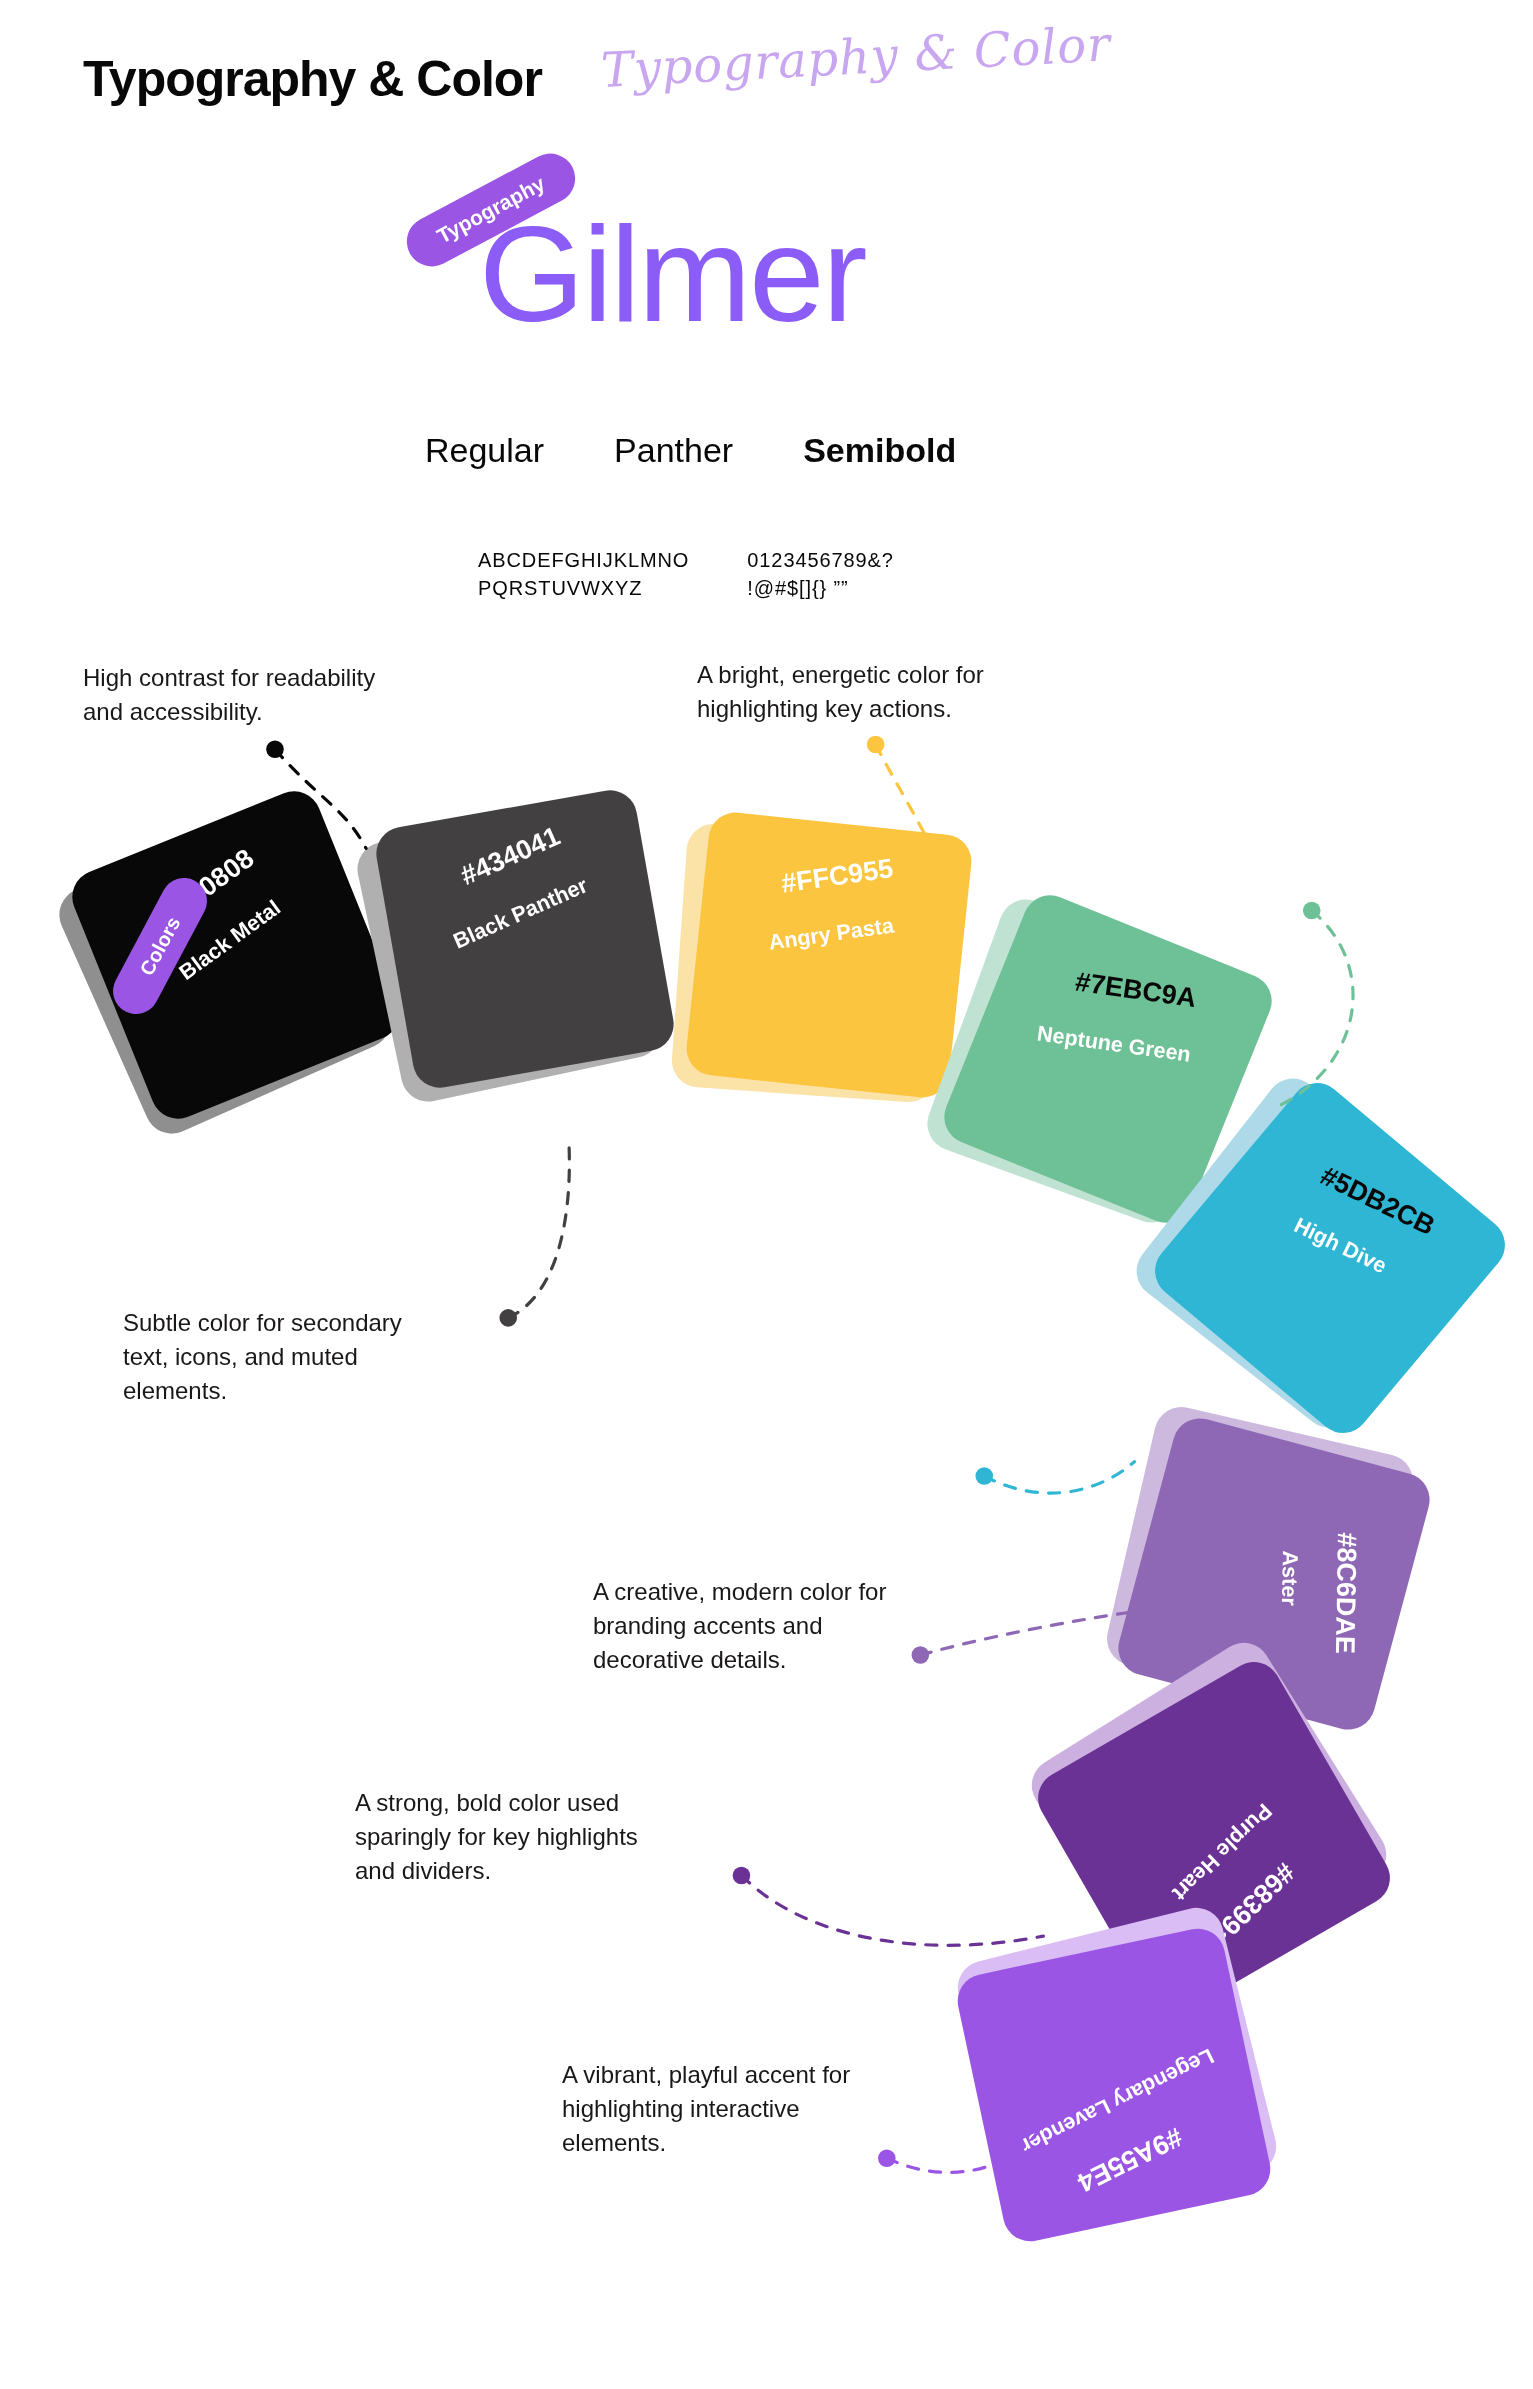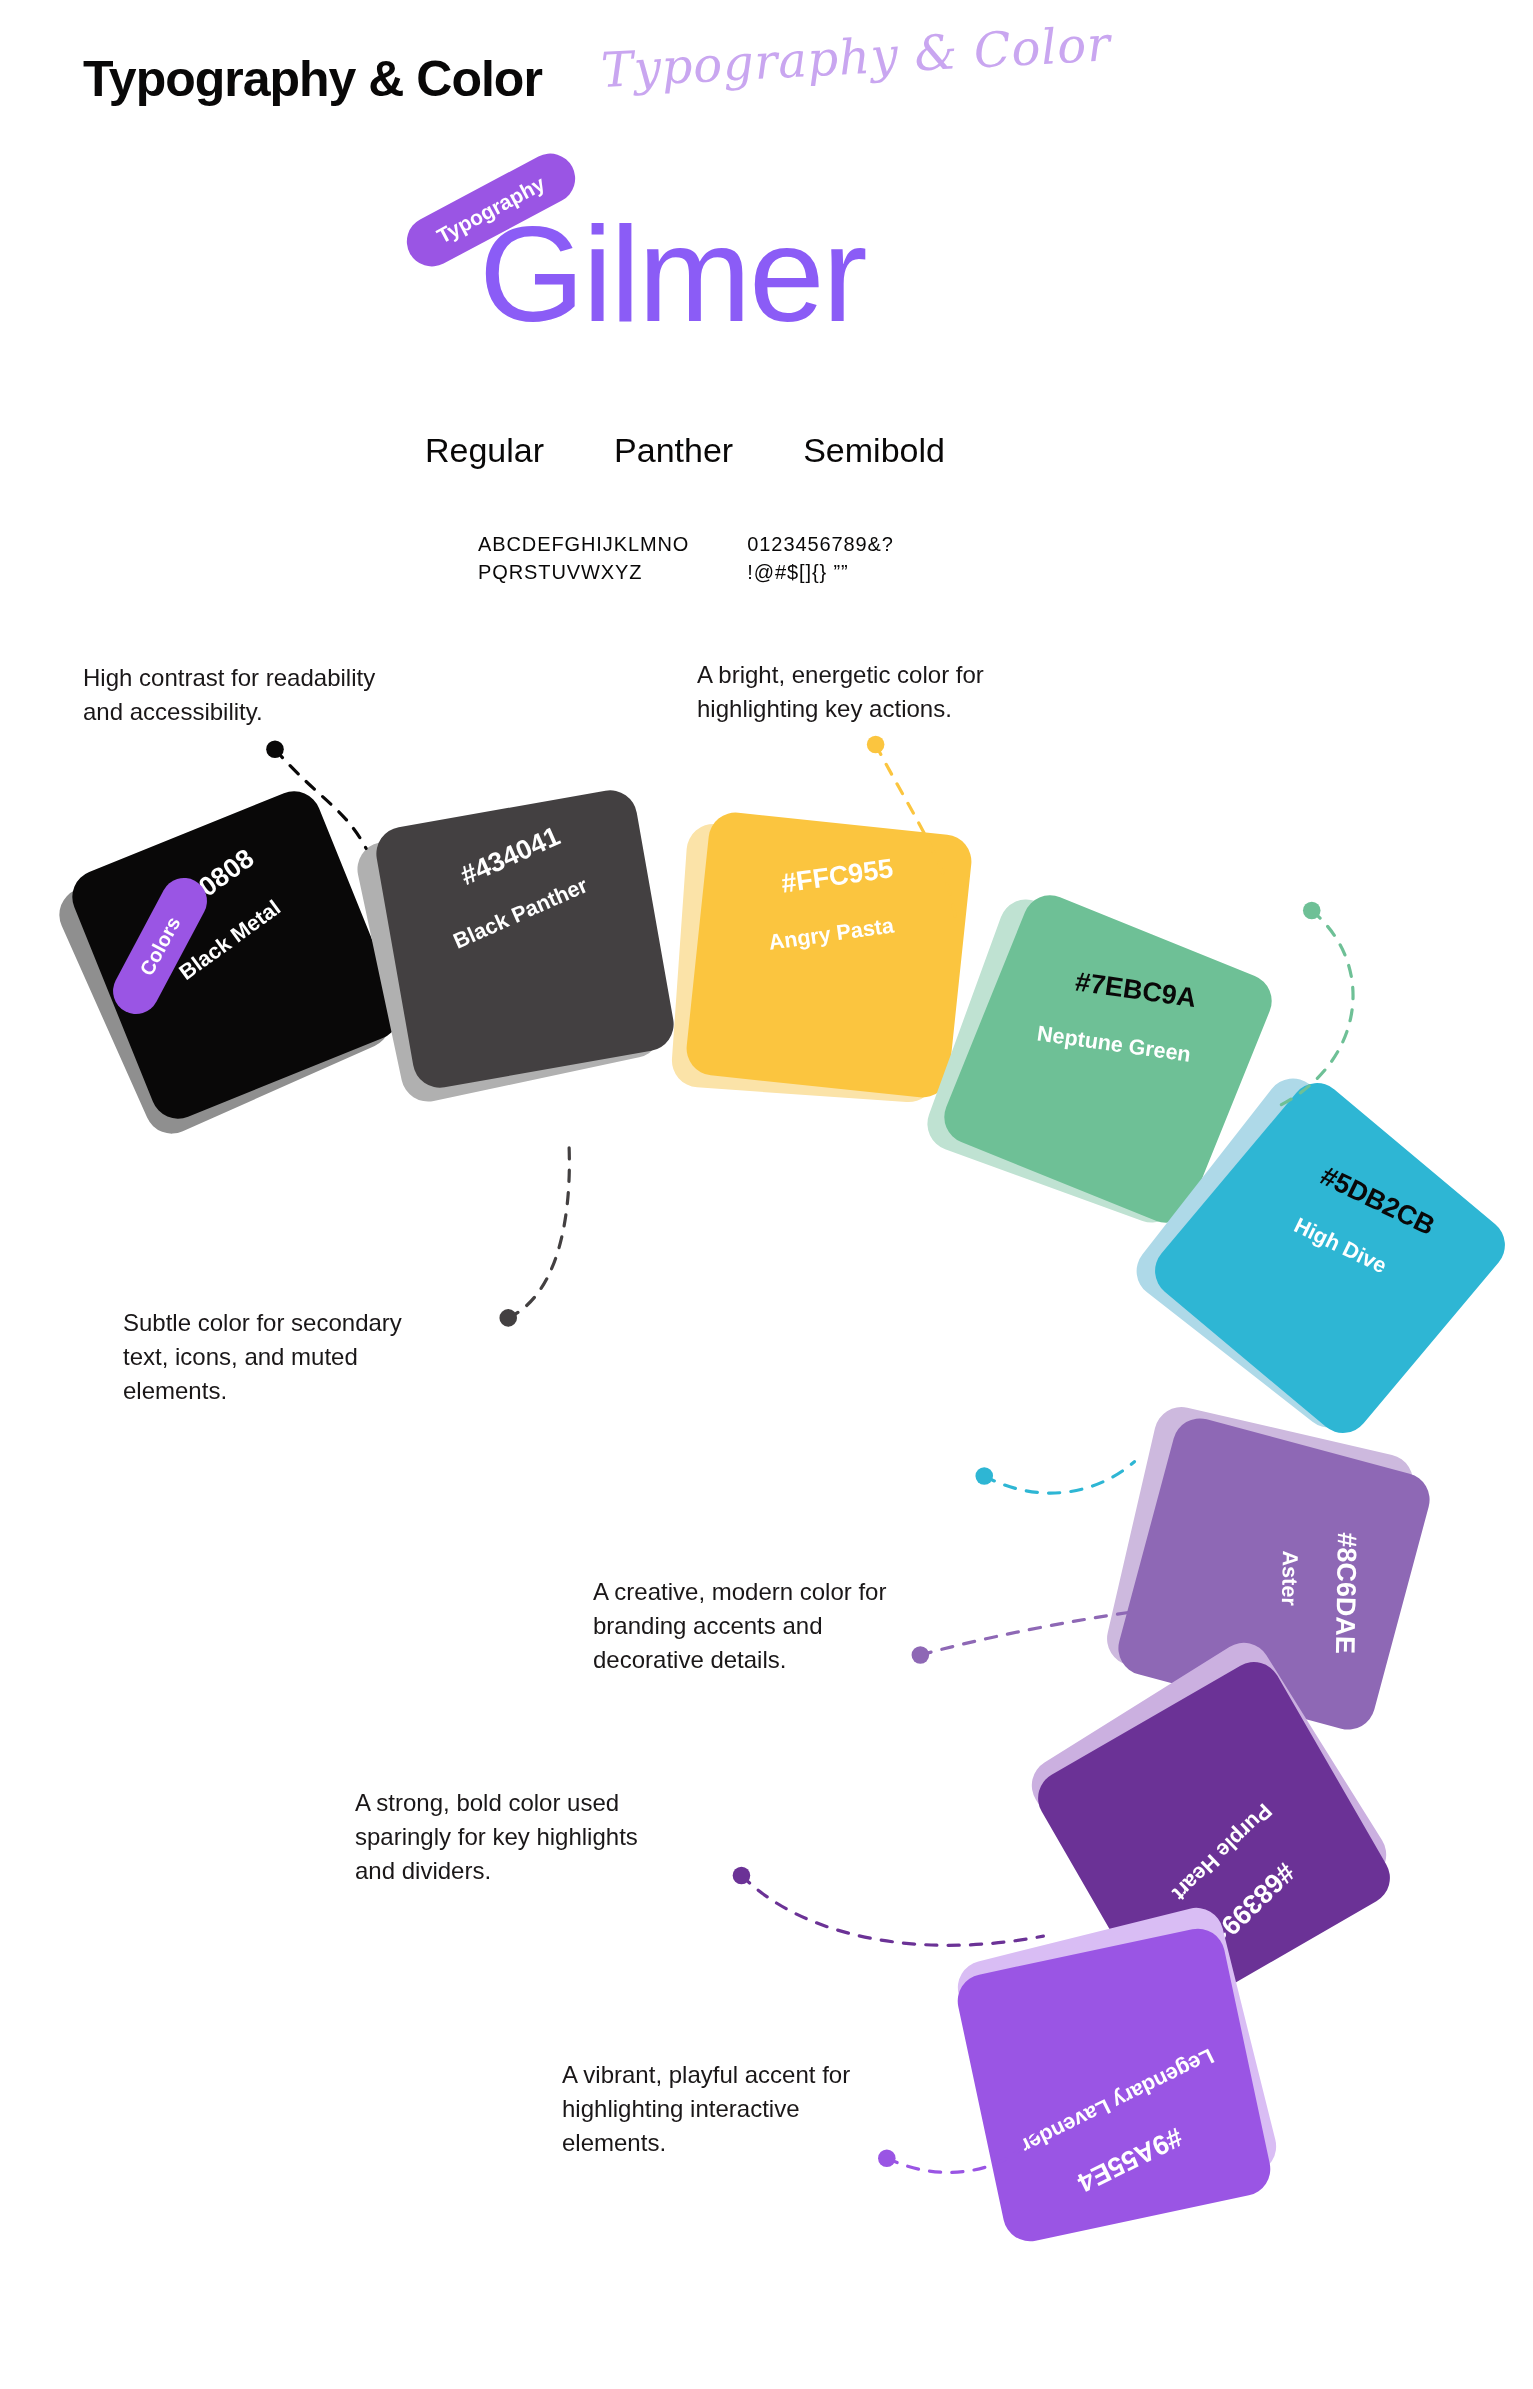--- a/index.html
+++ b/index.html
@@ -93,35 +93,35 @@
     top: 431px;
     width: 767px;
     display: flex;
     gap: 70px;
     align-items: baseline;
     font-size: 34px;
     color: #090808;
   }
   .w-regular { font-weight: 400; }
   .w-medium  { font-weight: 500; }
-  .w-semibold{ font-weight: 400; }
+  .w-semibold{ font-weight: 700; }
 
   .charset {
     position: absolute;
     left: 478px;
     top: 530px;
     display: flex;
     gap: 58px;
     font-size: 20px;
     letter-spacing: 0.9px;
     color: #090808;
     line-height: 1.42;
     font-weight: 400;
   }
-  .charset div { white-space: pre; }
+  .charset div { white-space: pre; margin-top: 16px; }
 
   
   .note {
     position: absolute;
     font-size: 24px;
     line-height: 1.42;
     color: #1a1718;
     font-weight: 400;
     white-space: pre-line;
   }

